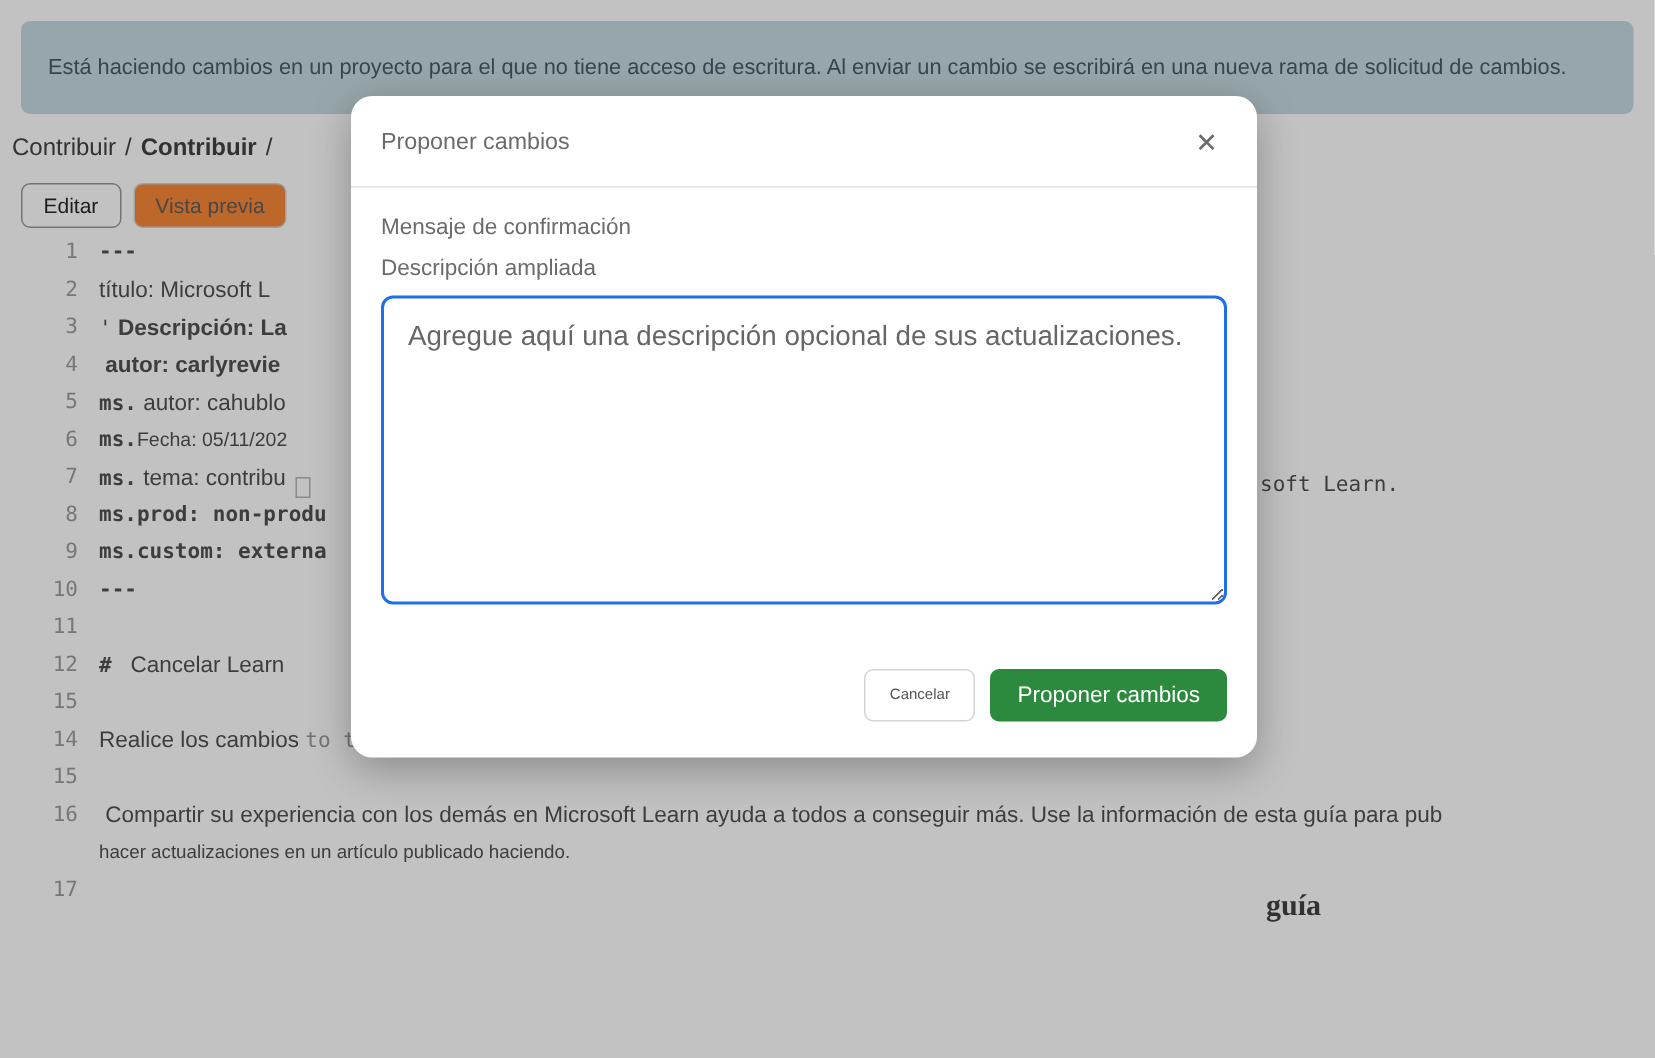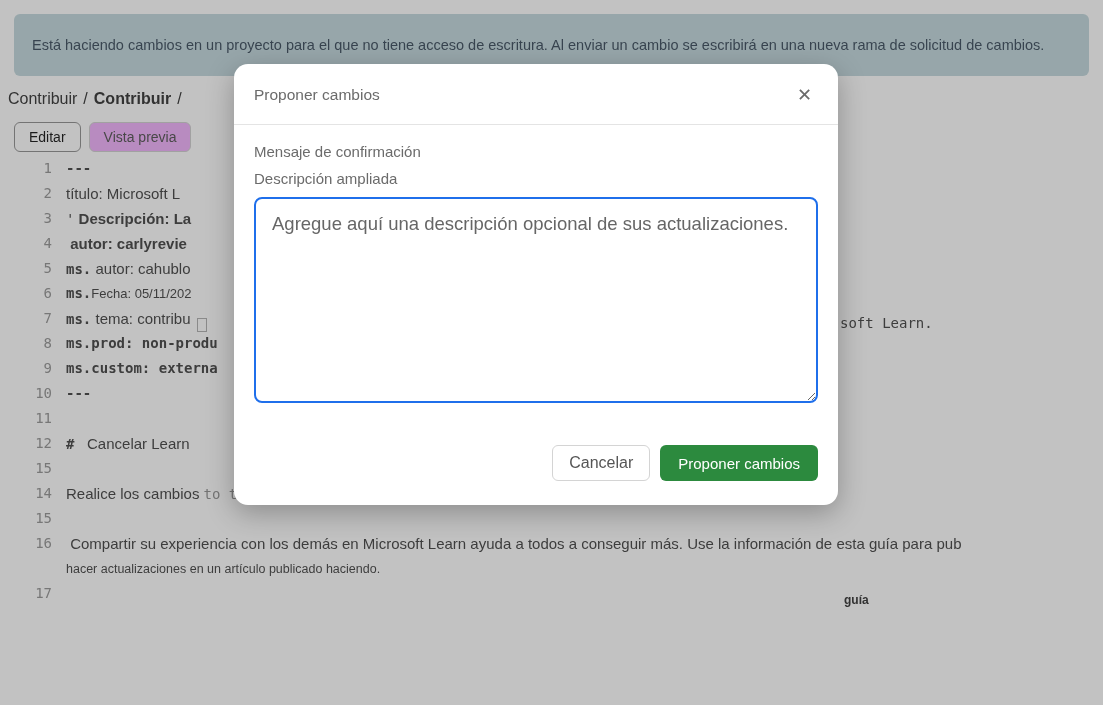--- a/index.html
+++ b/index.html
@@ -57,21 +57,21 @@
       border: 1px solid #888;
       border-radius: 6px;
       padding: 6px 14px;
       font-size: 14px;
       background: #fff;
       cursor: pointer;
     }
     .tab.inactive {
       border-color: #ccc;
       color: #444;
-      background: #f0abfc;
+      background: #f97316;
     }
     .editor {
       margin: 4px 12px;
       display: flex;
     }
     .gutter {
       width: 54px;
       text-align: right;
       color: #8c8c8c;
       font-family: "Consolas", monospace;
@@ -172,21 +172,21 @@
       display: flex;
       justify-content: flex-end;
       gap: 10px;
       padding: 28px 20px 24px;
     }
     .btn-cancel {
       border: 1px solid #d4d4d4;
       background: #fff;
       border-radius: 6px;
       padding: 8px 16px;
-      font-size: 16px;
+      font-size: 10px;
       color: #555;
       cursor: pointer;
     }
     .btn-submit {
       border: none;
       background: #2c8a3e;
       color: #fff;
       border-radius: 6px;
       padding: 9px 18px;
       font-size: 15px;
@@ -199,23 +199,23 @@
       background: #fff;
       border: 1px solid #aaa;
       top: 318px;
       left: 197px;
       z-index: 2;
     }
     .guia-text {
       position: absolute;
       top: 593px;
       left: 844px;
-      font-family: Liberation Sans, sans-serif;
+      font-family: Liberation Serif, serif;
       font-weight: 700;
-      font-size: 12px;
+      font-size: 20px;
       color: #222;
     }
   </style>
 </head>
 <body>
 
 <div class="banner">Está haciendo cambios en un proyecto para el que no tiene acceso de escritura. Al enviar un cambio se escribirá en una nueva rama de solicitud de cambios.</div>
 
 <div class="breadcrumbs">
   <span class="crumb">Contribuir</span>

